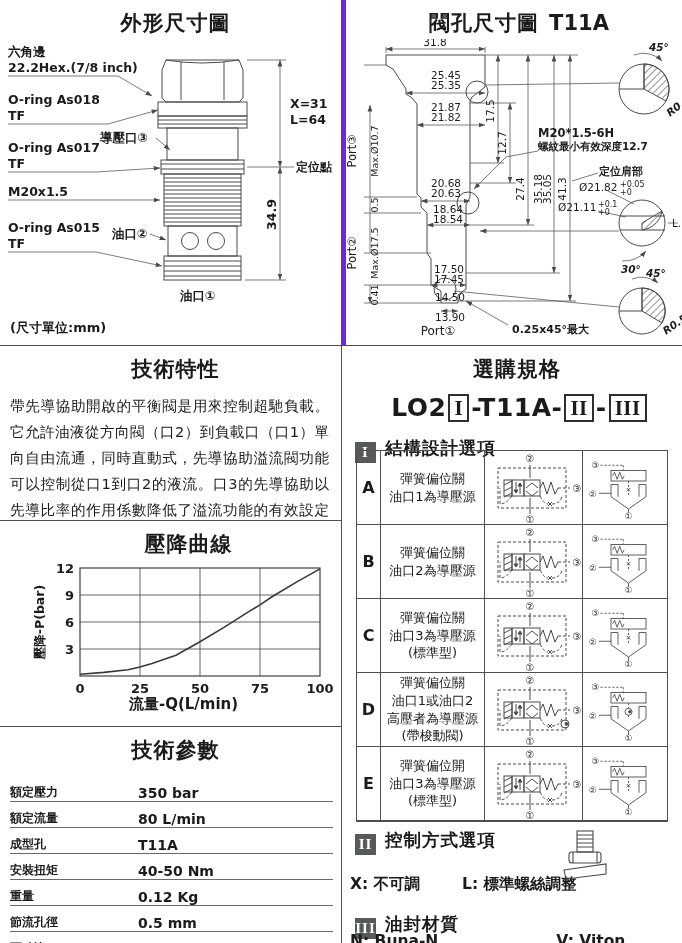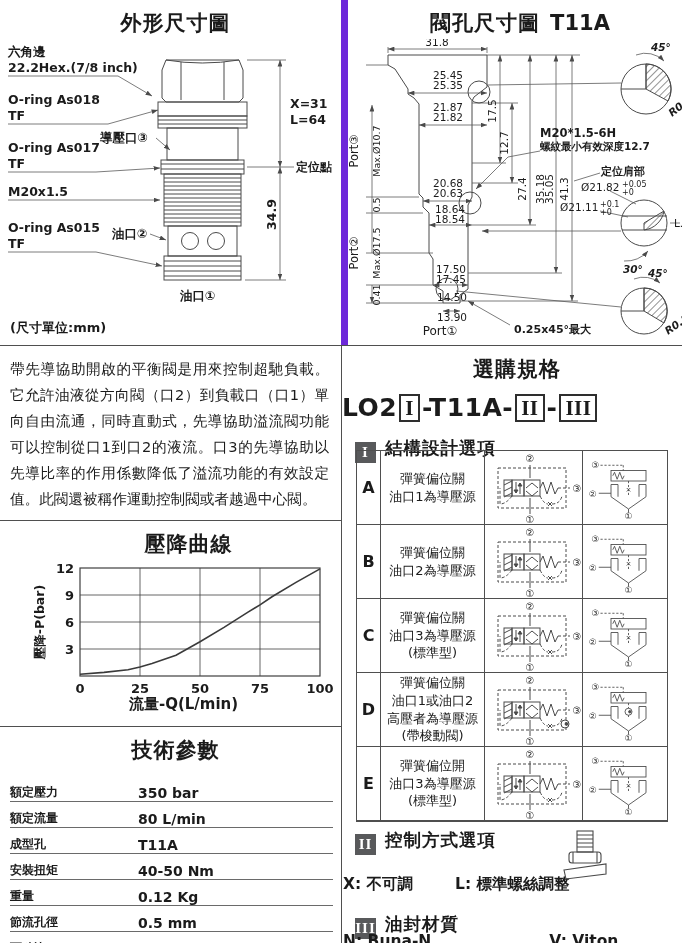--- a/index.html
+++ b/index.html
@@ -1,20 +1,20 @@
 <!DOCTYPE html>
 <html><head>
 <meta charset="utf-8">
 <style>
   html,body{margin:0;padding:0;background:#c9c9c9;}
   .page{position:relative;width:682px;height:943px;background:#fff;outline:2px solid #3f3f3f;
         font-family:"DejaVu Sans","Liberation Sans",sans-serif;color:#1b1b1b;overflow:hidden;}
   .sec{position:absolute;box-sizing:border-box;background:#fff;}
   #sec-outline{left:0;top:0;width:341px;height:345px;}
-  #sec-cavity{left:341px;top:0;width:341px;height:345px;border-left:7px solid #6d28d9;}
+  #sec-cavity{left:341px;top:0;width:341px;height:345px;border-left:5px solid #6d28d9;}
   #sec-features{left:0;top:345px;width:341px;height:175px;border-top:1px solid #4f4f4f;}
   #sec-curve{left:0;top:520px;width:341px;height:170px;border-top:1px solid #4f4f4f;padding-left:26px;}
   #sec-params{left:0;top:726px;width:341px;height:253px;border-top:1px solid #4f4f4f;}
   #sec-order{left:341px;top:345px;width:341px;height:598px;border-left:1px solid #4f4f4f;border-top:1px solid #4f4f4f;}
   .title{font-size:21px;font-weight:bold;margin:9px 0 0 10px;letter-spacing:1px;text-align:center;}
   .title .code{letter-spacing:0;margin-left:10px;}
   svg{display:block;}
   svg text{fill:#1b1b1b;font-family:"DejaVu Sans","Liberation Sans",sans-serif;}
   .draw{stroke:#4a4a4a;fill:none;stroke-width:1;}
   .thin{stroke:#5a5a5a;stroke-width:.8;fill:none;}
@@ -23,36 +23,36 @@
   .unit-note{position:absolute;left:10px;bottom:8px;font-size:13px;font-weight:bold;}
   
   .body-text{margin:10px 12px 0 10px;font-size:14.6px;line-height:1.78;font-weight:500;text-align:justify;}
   
   .p-rows{margin:12px 8px 0 10px;}
   .p-row{display:flex;align-items:flex-end;height:25px;border-bottom:1.4px solid #6a6a6a;font-weight:bold;}
   .p-label{width:128px;font-size:12px;}
   .p-value{font-size:14px;}
   .p-value.small{font-size:12.3px;}
   
-  .code-line{margin:10px 0 0 0;font-size:25px;font-weight:bold;letter-spacing:.5px;display:flex;align-items:center;}
+  .code-line{margin:10px 0 0 16px;font-size:25px;font-weight:bold;letter-spacing:.5px;display:flex;align-items:center;justify-content:center;}
   .opt-box{display:inline-block;border:2px solid #2e2e2e;font-family:"Liberation Serif","DejaVu Serif",serif;
            font-size:21px;line-height:24px;padding:0 4px;margin:0 2px;font-weight:bold;}
   .badge{display:inline-block;width:21px;height:21px;background:#58595b;color:#fff;text-align:center;
          line-height:21px;font-family:"Liberation Serif","DejaVu Serif",serif;font-size:15px;font-weight:bold;
          vertical-align:-3px;margin-right:9px;}
   .subhead{margin:14px 0 0 13px;font-size:17.5px;font-weight:bold;letter-spacing:1px;}
   .opt-table{position:absolute;left:14px;top:104px;display:grid;grid-template-columns:24px 104px 98px 84px;
              grid-auto-rows:74px;border:1px solid #4f4f4f;width:310px;}
   .cell{border-right:1px solid #4f4f4f;border-bottom:1px solid #4f4f4f;display:flex;flex-direction:column;
         align-items:center;justify-content:center;}
   .cell:nth-child(4n){border-right:none;}
   .cell.key{font-size:16px;font-weight:bold;}
   .cell.desc{font-size:13px;font-weight:500;line-height:1.35;text-align:center;}
   .cell.desc div:empty{display:none;}
-  .optline{margin:6px 0 0 1px;font-size:15.5px;font-weight:600;display:flex;}
+  .optline{margin:6px 0 0 8px;font-size:15.5px;font-weight:600;display:flex;}
   .optline .o2{margin-left:42px;}
   .optline .o3{margin-left:118px;}
   .screw{position:absolute;left:212px;top:482px;}
 </style>
 </head>
 <body>
 
 <svg width="0" height="0" style="position:absolute">
   <defs>
     <marker id="ar" markerWidth="9" markerHeight="8" refX="8" refY="3" orient="auto">
@@ -259,20 +259,21 @@
         <path class="thin" d="M286,240 A26,26 0 0 1 312,244" marker-end="url(#ar)"></path>
         <path class="thin" d="M162,286 L120,262" marker-end="url(#ar)"></path>
       </g>
       <text x="300" y="238" class="dim" style="font-style:italic;font-weight:bold">45°</text>
       <text x="320" y="296" class="dim" transform="rotate(-35 320 296)" style="font-style:italic;font-weight:bold">R0.5</text>
       <text x="166" y="294" class="dim" style="font-size:11px;font-weight:bold">0.25x45°最大</text>
     </svg>
   </div>
 
   <div class="sec" id="sec-features">
+    <div class="title">技術特性</div>
     <div class="body-text">帶先導協助開啟的平衡閥是用來控制超馳負載。它允許油液從方向閥（口2）到負載口（口1）單向自由流通，同時直動式，先導協助溢流閥功能可以控制從口1到口2的液流。口3的先導協助以先導比率的作用係數降低了溢流功能的有效設定值。此閥還被稱作運動控制閥或者越過中心閥。</div>
   </div>
 
   <div class="sec" id="sec-curve">
     <div class="title">壓降曲線</div>
     <svg width="336" height="138" viewBox="0 0 336 138" style="margin:2px 0 0 2px">
       <g class="thin">
         <rect x="52" y="8" width="240" height="108" stroke="#3f3f3f" stroke-width="1.2"></rect>
         <path d="M112,8 V116 M172,8 V116 M232,8 V116" stroke="#3f3f3f"></path>
         <path d="M52,35 H292 M52,62 H292 M52,89 H292" stroke="#3f3f3f"></path>

